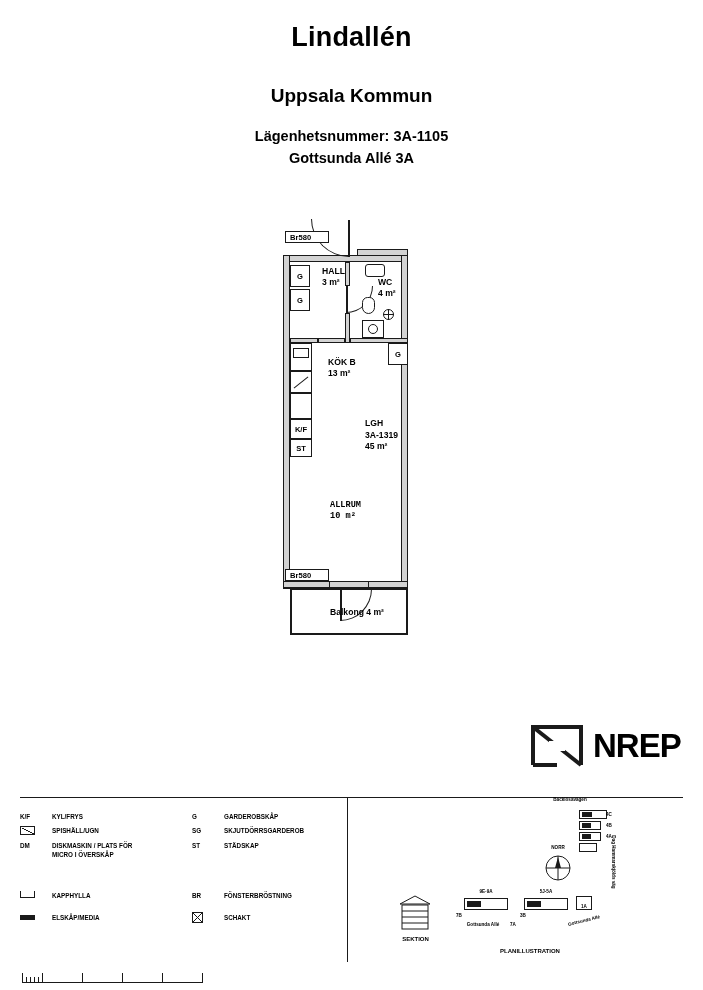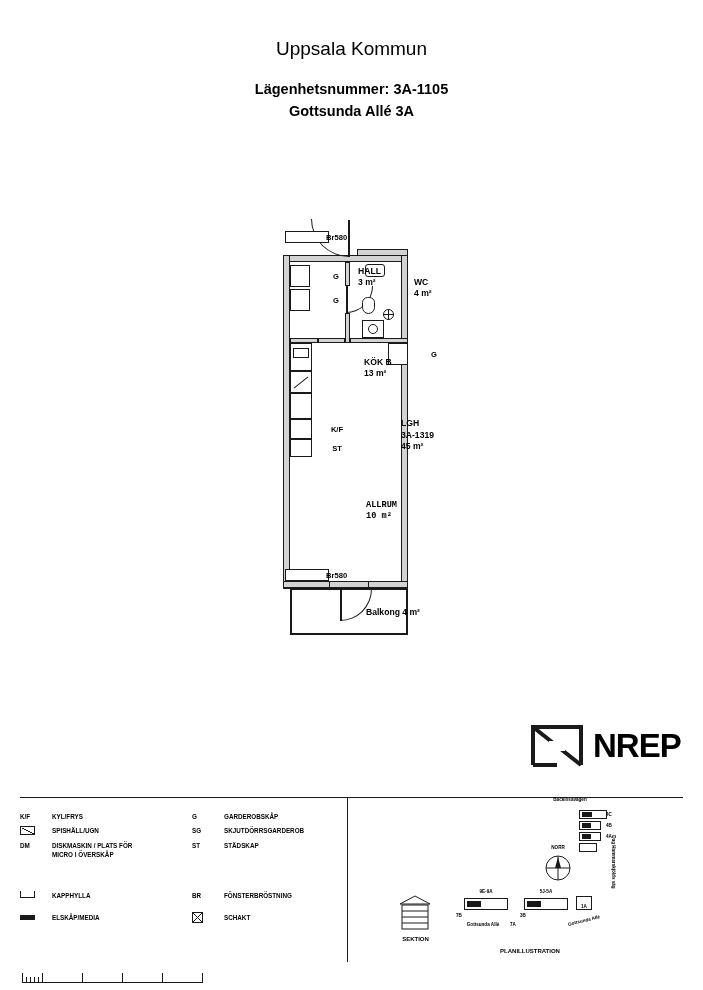--- a/index.html
+++ b/index.html
@@ -9,32 +9,32 @@
     background: #ffffff;
     font-family: "Liberation Sans", sans-serif;
     color: #000000;
     overflow: hidden;
   }
   .page { position: relative; width: 703px; height: 990px; }
 
   
   .header { text-align: center; padding-top: 22px; }
   .title { font-size: 27px; font-weight: 700; letter-spacing: .2px; }
-  .subtitle { font-size: 19px; font-weight: 400; margin-top: 16px; }
+  .subtitle { font-size: 19px; font-weight: 700; margin-top: 32px; }
   .meta { margin-top: 18px; font-size: 14.5px; font-weight: 700; line-height: 1.55; }
 
   
   .plan { position: absolute; left: 0; top: 205px; width: 703px; height: 440px; }
 
   .wall { position: absolute; background: #d3d3d3; border: 1px solid #1a1a1a; }
   .thin { position: absolute; border: 1px solid #1a1a1a; background: #ffffff; }
   .thinline { position: absolute; background: #1a1a1a; }
   .nofill { background: transparent; }
 
-  .lbl { position: absolute; font-size: 7.6px; font-weight: 700; line-height: 1.25; white-space: nowrap; margin-left: 36px; }
+  .lbl { position: absolute; font-size: 7.6px; font-weight: 700; line-height: 1.25; white-space: nowrap; }
   .lbl.big { font-size: 8.6px; }
   .lbl.c { text-align: center; }
 
   
   .logo { position: absolute; left: 529px; top: 723px; width: 150px; height: 48px; }
   .logo-text { position: absolute; left: 64px; top: 4px; font-size: 33px; font-weight: 700; letter-spacing: -1px; }
 
   
   .legend-rule { position: absolute; left: 20px; top: 797px; width: 663px; height: 1px; background: #1a1a1a; }
   .legend-vrule { position: absolute; left: 347px; top: 797px; width: 1px; height: 165px; background: #1a1a1a; }
@@ -66,20 +66,21 @@
   .scalebar { position: absolute; left: 22px; top: 963px; width: 180px; height: 20px; }
   .tick { position: absolute; bottom: 0; width: 1px; background: #1a1a1a; }
   .axis { position: absolute; left: 0; bottom: 0; height: 1px; background: #1a1a1a; }
 </style>
 </head>
 <body>
 
 <div class="page">
 
   <div class="header">
+    <div class="title">Lindallén</div>
     <div class="subtitle">Uppsala Kommun</div>
     <div class="meta">
       <div>Lägenhetsnummer: 3A-1105</div>
       <div>Gottsunda Allé 3A</div>
     </div>
   </div>
 
   <div class="plan">
 
     <div class="wall" style="left:283px; top:50px; width:125px; height:7px;"></div>

